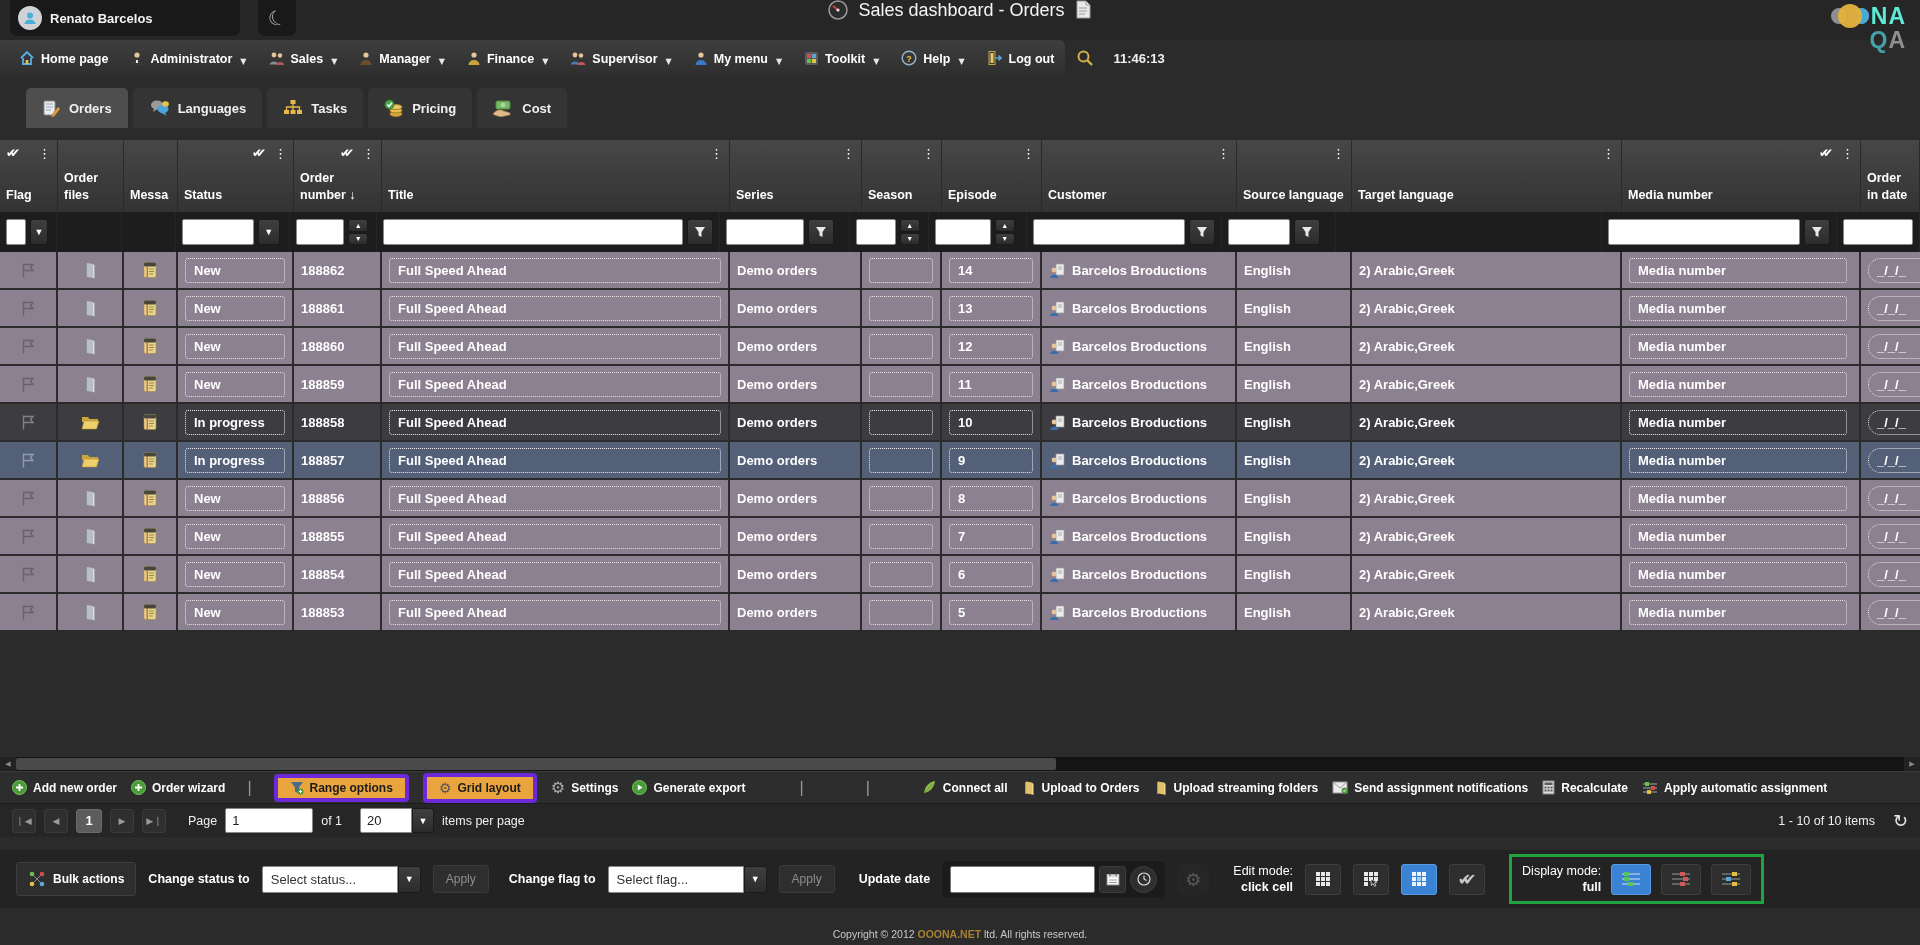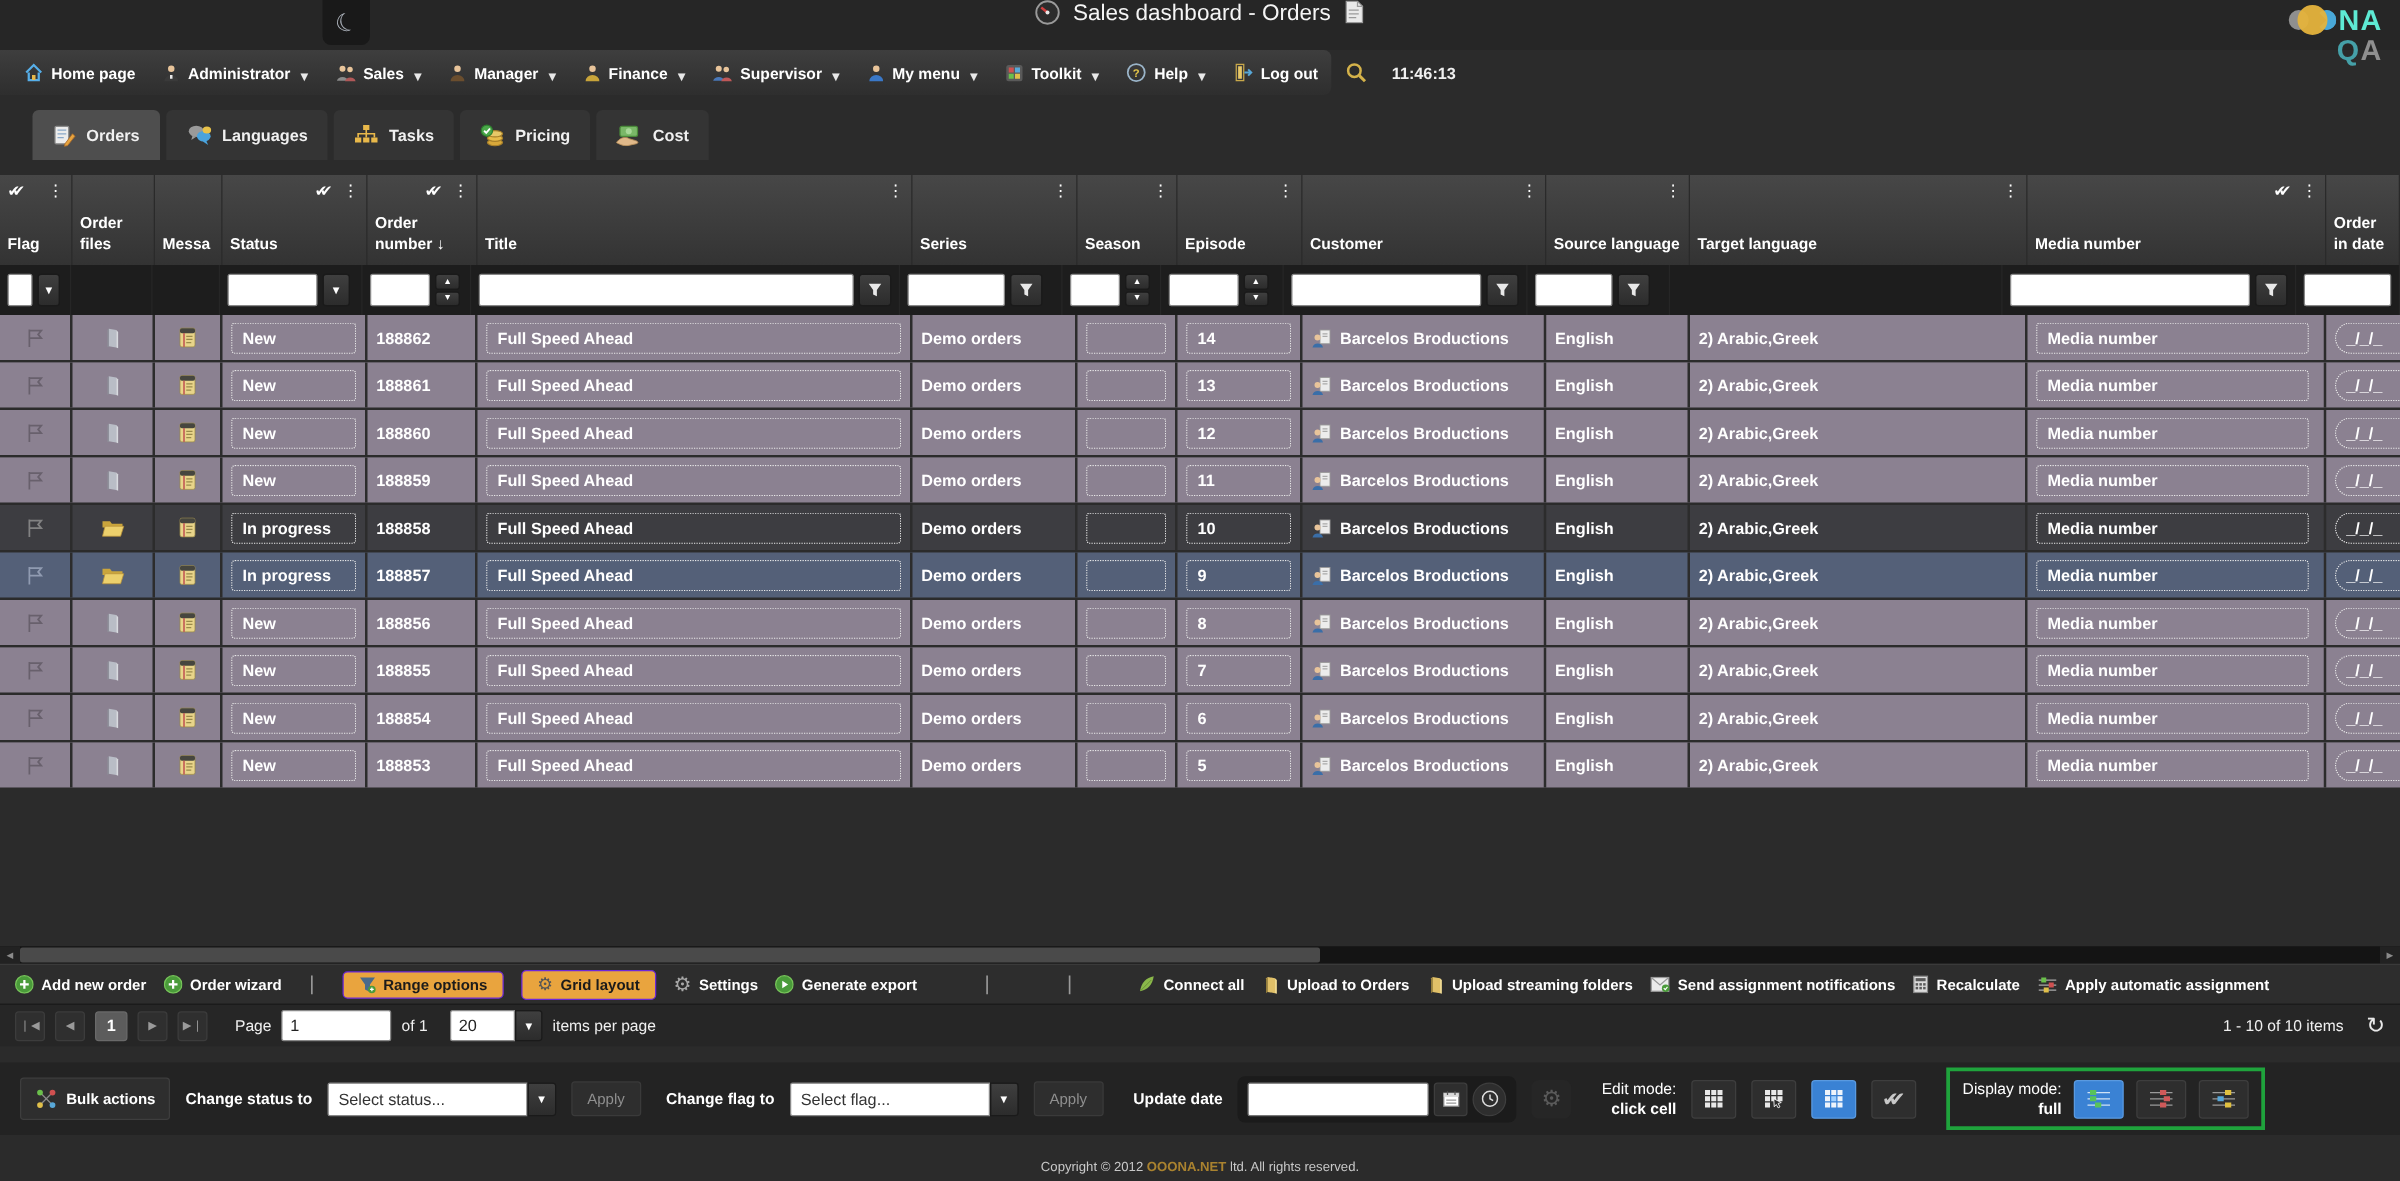--- a/index.html
+++ b/index.html
@@ -91,21 +91,21 @@
   .hscroll{position:absolute;top:757px;left:0;width:1920px;height:14px;background:#141414;display:flex;align-items:center;}
   .scrollarrow{width:16px;height:14px;background:#222;color:#8a8a8a;font-size:7px;display:flex;align-items:center;justify-content:center;cursor:pointer;}
   .scrollarrow.right{position:absolute;right:0;}
   .thumb{position:absolute;left:16px;width:1040px;height:12px;background:#4a4a4a;border-radius:2px;cursor:grab;}
 
   
   .toolbar{position:absolute;top:771px;left:0;width:1920px;height:32px;background:#2d2d2d;border-top:1px solid #3a3a3a;
            display:flex;align-items:center;gap:14px;padding:0 12px;}
   .titem{display:flex;align-items:center;gap:6px;font-size:12px;font-weight:bold;color:#fff;cursor:pointer;white-space:nowrap;}
   .tsep{color:#9a9a9a;font-weight:normal;margin:0 8px;}
-  .orangebtn{display:flex;align-items:center;gap:6px;background:#e9a43e;border:1px solid #6d28d9;border-radius:4px;
+  .orangebtn{display:flex;align-items:center;gap:6px;background:#e9a43e;border:4px solid #6d28d9;border-radius:4px;
              padding:3px 12px;font-size:12px;font-weight:bold;color:#1b1b1b;cursor:pointer;}
   .gearglyph{font-family:"DejaVu Sans",sans-serif;}
 
   
   .pagebar{position:absolute;top:803px;left:0;width:1920px;height:34px;background:#262626;border-top:1px solid #1b1b1b;
            display:flex;align-items:center;gap:8px;padding:0 12px;}
   .navbtn{width:24px;height:24px;background:#2f2f2f;border:1px solid #3c3c3c;border-radius:3px;color:#9a9a9a;
           display:flex;align-items:center;justify-content:center;font-size:9px;cursor:pointer;gap:1px;font-family:"DejaVu Sans",sans-serif;}
   .curpage{width:26px;height:24px;background:#5c5c5c;border:1px solid #6a6a6a;border-radius:3px;color:#fff;
            display:flex;align-items:center;justify-content:center;font-size:13px;font-weight:bold;cursor:pointer;}
@@ -116,21 +116,21 @@
   .pselbtn{width:22px;height:25px;border-radius:0 3px 3px 0;}
   .rangelabel{margin-left:auto;font-size:12.5px;color:#f0f0f0;}
   .refresh{font-size:18px;color:#e8e8e8;cursor:pointer;margin-left:10px;font-family:"DejaVu Sans",sans-serif;}
 
   
   .controls{position:absolute;top:850px;left:0;width:1920px;height:58px;background:#232323;display:flex;align-items:center;gap:12px;padding:0 16px;}
   .ctlbtn{display:flex;align-items:center;gap:7px;background:#2e2e2e;border:1px solid #3e3e3e;border-radius:3px;
           padding:7px 11px;font-size:12px;font-weight:bold;color:#fff;cursor:pointer;white-space:nowrap;}
   .clabel{font-size:12.5px;font-weight:bold;color:#fff;white-space:nowrap;}
   .selgroup{display:flex;}
-  .wsel{width:160px;height:27px;background:#fff;border:1px solid #888;border-radius:2px 0 0 2px;color:#333;font-size:13px;
+  .wsel{width:136px;height:27px;background:#fff;border:1px solid #888;border-radius:2px 0 0 2px;color:#333;font-size:13px;
         display:flex;align-items:center;padding:0 8px;cursor:pointer;}
   .wselbtn{width:23px;height:27px;border-radius:0 3px 3px 0;}
   .applybtn{background:#2e2e2e;border:1px solid #3a3a3a;border-radius:3px;padding:6px 12px;font-size:12px;color:#8f8f8f;cursor:pointer;}
   .dategroup{display:flex;align-items:center;gap:4px;background:#1b1b1b;border-radius:6px;padding:5px 8px;}
   .dateinput{width:145px;height:27px;background:#fff;border:1px solid #777;border-radius:2px;color:#222;font-size:13px;padding:0 6px;}
   .sqbtn{width:27px;height:27px;background:#2e2e2e;border:1px solid #3e3e3e;border-radius:3px;display:flex;align-items:center;justify-content:center;cursor:pointer;}
   .gearpanel{background:#262626;border-radius:6px;padding:5px 8px;display:flex;align-items:center;}
   .dimgear{font-size:18px;color:#5a5a5a;cursor:pointer;font-family:"DejaVu Sans",sans-serif;}
   .modelabel{text-align:right;font-size:12.5px;color:#fff;line-height:1.3;white-space:nowrap;}
   .modelabel b{font-size:12.5px;}
@@ -158,20 +158,29 @@
           <circle cx="10" cy="10" r="1.6" fill="#e8e8e8"></circle>
         </svg>
       <span class="pagetitle">Sales dashboard - Orders</span>
       <svg width="17" height="19" viewBox="0 0 17 19">
           <path d="M2 1 h9 l4 4 v13 h-13 z" fill="#e9e9e9" stroke="#9a9a9a"></path>
           <path d="M11 1 v4 h4" fill="none" stroke="#9a9a9a"></path>
           <line x1="4" y1="8" x2="12" y2="8" stroke="#9a9a9a"></line>
           <line x1="4" y1="11" x2="12" y2="11" stroke="#9a9a9a"></line>
           <line x1="4" y1="14" x2="10" y2="14" stroke="#9a9a9a"></line>
         </svg>
+    </div>
+    <div class="userchip">
+      <span class="avatar">
+        <svg width="16" height="16" viewBox="0 0 16 16">
+            <circle cx="8" cy="5.5" r="3" fill="#4ab0d8"></circle>
+            <path d="M2.5 14 a5.5 4.5 0 0 1 11 0 z" fill="#4ab0d8"></path>
+          </svg>
+      </span>
+      <span class="username">Renato Barcelos</span>
     </div>
     <div class="moonbtn">
       <span>☾</span>
     </div>
     <div class="logo">
       <div class="logorow">
         <span class="ring gray"></span>
         <span class="ring yellow"></span>
         <span class="ring blue"></span>
         <span class="logotext">NA</span>

